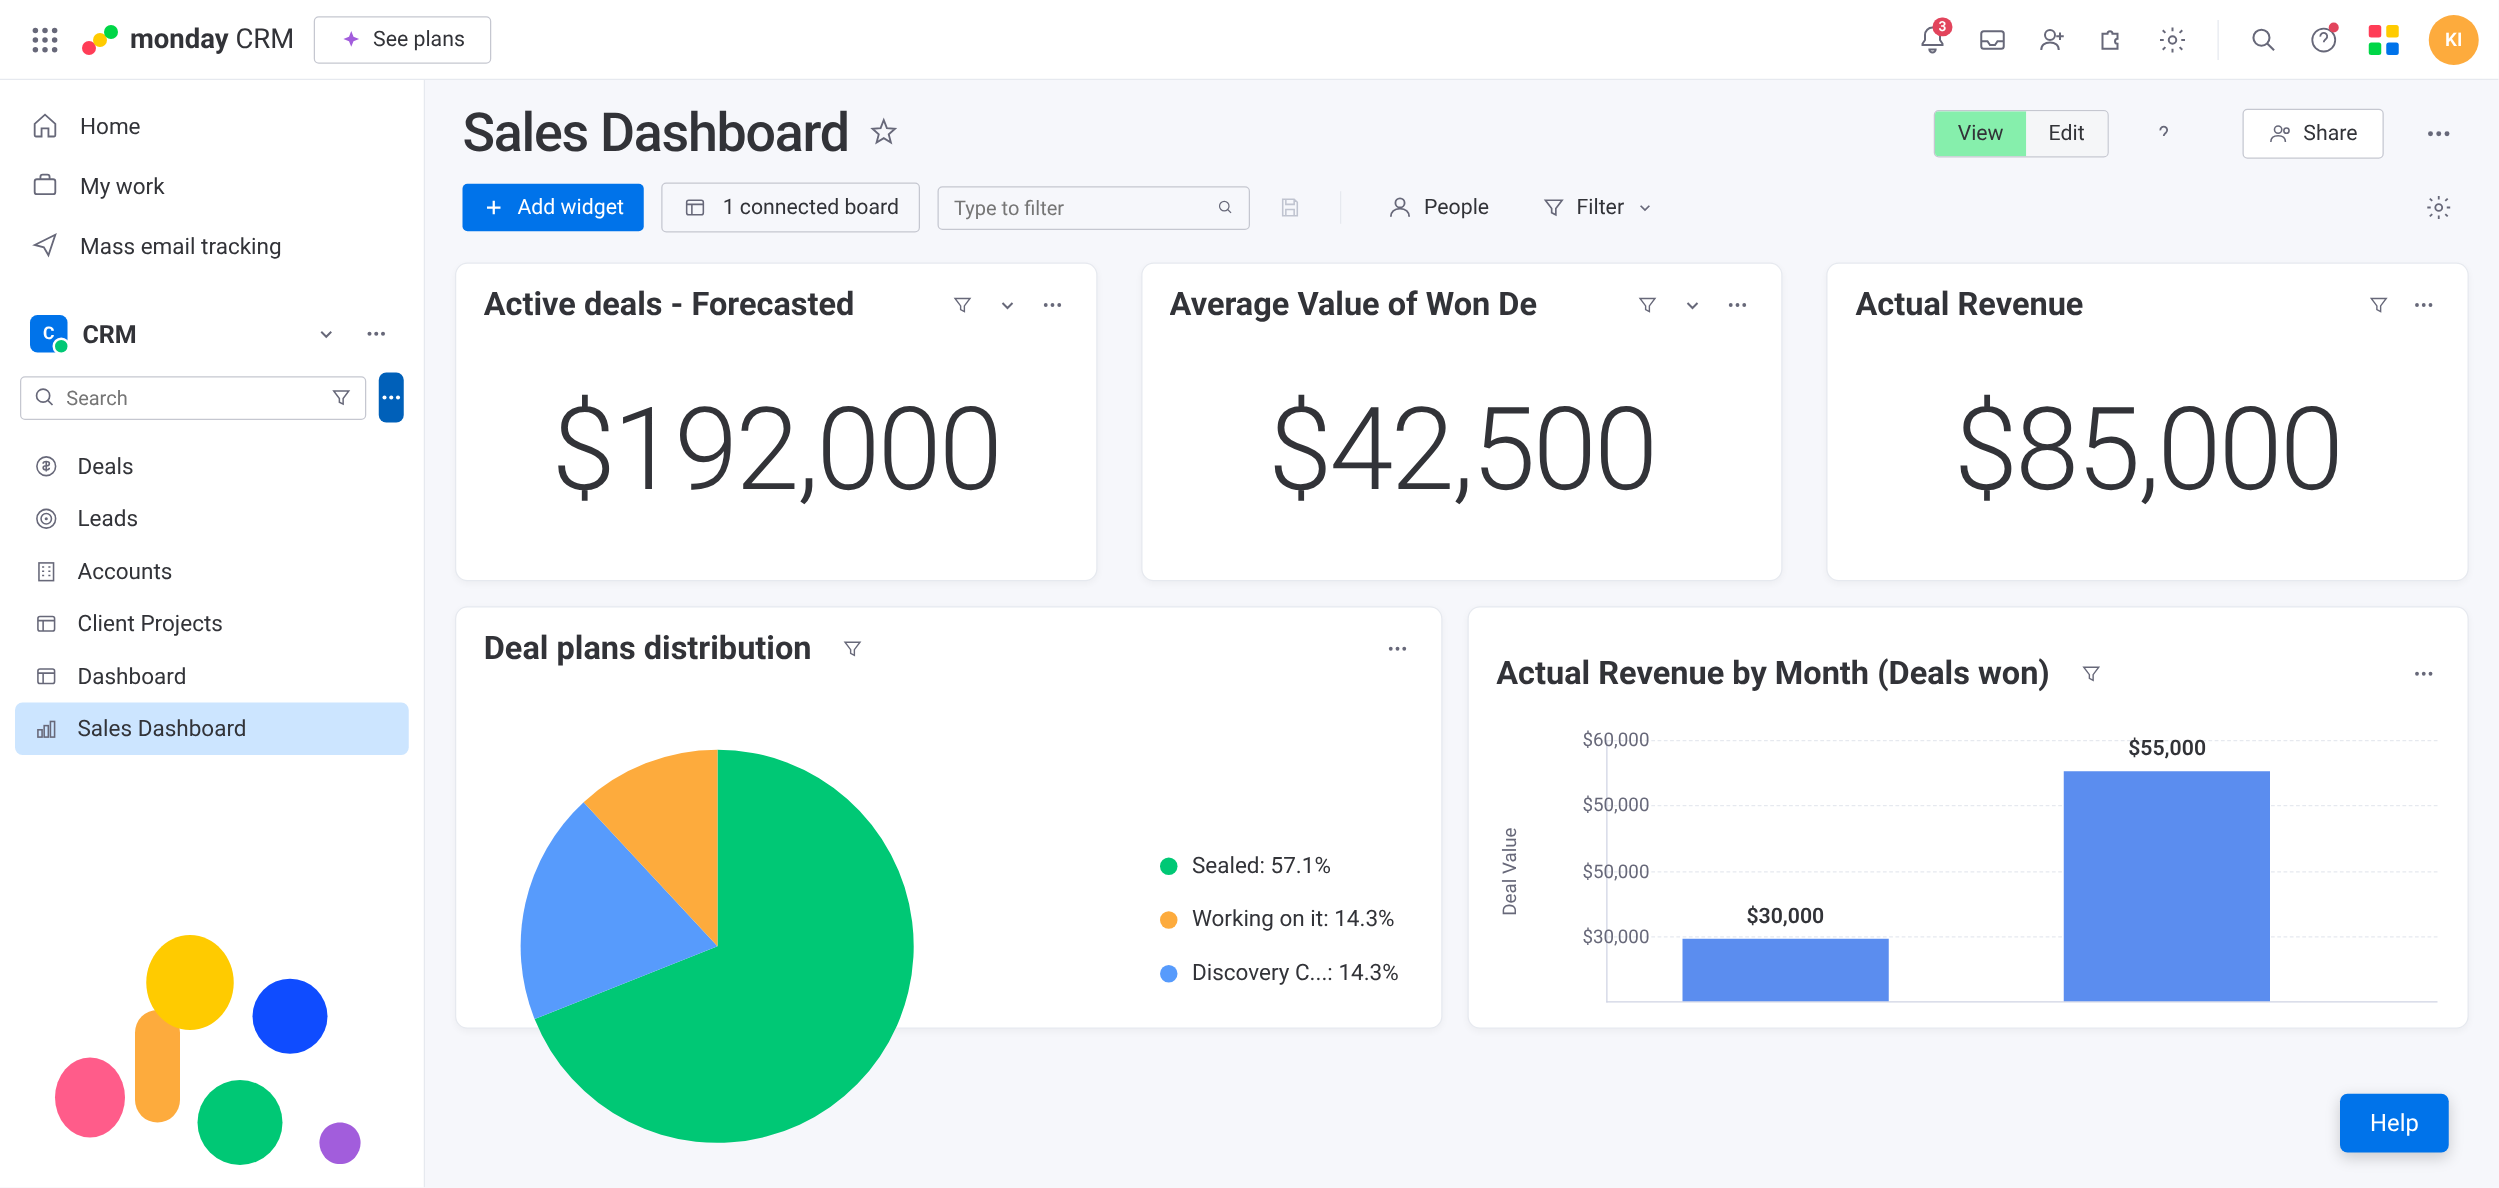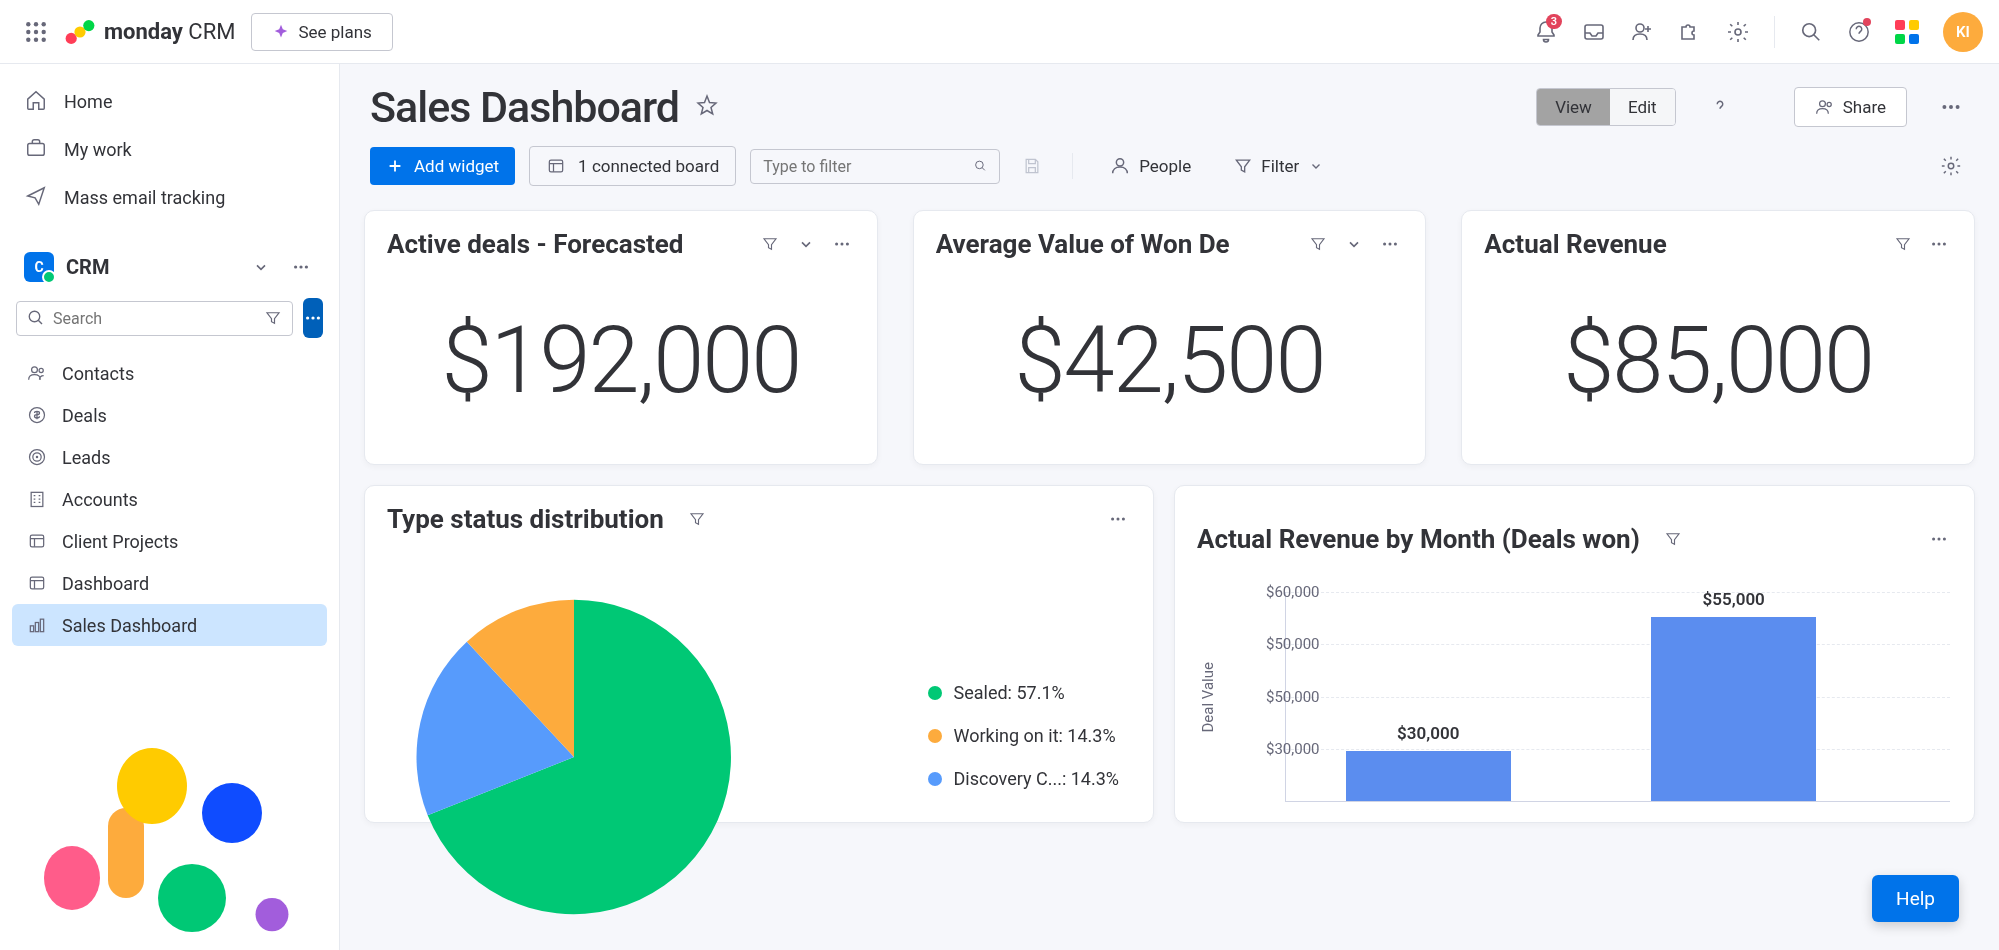--- a/index.html
+++ b/index.html
@@ -47,24 +47,24 @@
     .balloons-svg { width: 280px; }
     
     
     .content { flex: 1; display: flex; flex-direction: column; padding: 0; overflow: hidden; }
     .content-header { padding: 18px 30px 10px 30px; display: flex; flex-direction: column; gap: 14px; }
     .title-row { display: flex; align-items: center; gap: 16px; }
     .page-title { font-size: 43px; font-weight: 500; color: #323338; letter-spacing: -1px; }
     .star-btn { width: 28px; height: 28px; cursor: pointer; color: #676879; }
     .title-spacer { flex: 1; }
     .view-edit-toggle { display: flex; border: 1px solid #c5c7d0; border-radius: 4px; overflow: hidden; }
-    .toggle-btn { padding: 8px 18px; font-size: 17px; cursor: pointer; background: #a3a3a3; color: #323338; }
+    .toggle-btn { padding: 8px 18px; font-size: 17px; cursor: pointer; background: #86efac; color: #323338; }
     .toggle-btn.active-outline { background: #f5f6f8; }
     .question-btn { width: 36px; height: 36px; display: flex; align-items: center; justify-content: center; cursor: pointer; border-radius: 4px; color: #676879; margin-left: 10px; }
-    .share-btn { margin-left: 40px; padding: 9px 20px; border: 1px solid #c5c7d0; border-radius: 4px; background: #fff; font-size: 17px; cursor: pointer; display: flex; align-items: center; gap: 8px; color: #323338; }
+    .share-btn { margin-left: 29px; padding: 9px 20px; border: 1px solid #c5c7d0; border-radius: 4px; background: #fff; font-size: 17px; cursor: pointer; display: flex; align-items: center; gap: 8px; color: #323338; }
     .more-dots { width: 36px; height: 36px; display: flex; align-items: center; justify-content: center; cursor: pointer; color: #676879; margin-left: 10px; }
     
     .toolbar-row { display: flex; align-items: center; gap: 14px; }
     .add-widget-btn { display: flex; align-items: center; gap: 10px; padding: 9px 16px; background: #0073ea; color: #fff; border-radius: 4px; font-size: 17px; cursor: pointer; }
     .connected-board { display: flex; align-items: center; gap: 12px; padding: 9px 16px; border: 1px solid #c5c7d0; border-radius: 4px; font-size: 17px; cursor: pointer; color: #323338; }
     .filter-input-wrap { display: flex; align-items: center; border: 1px solid #c5c7d0; border-radius: 4px; padding: 7px 12px; gap: 8px; width: 250px; }
     .filter-input-wrap input { border: none; outline: none; font-size: 16px; flex: 1; color: #be185d; background: transparent; }
     .tb-icon { width: 36px; height: 36px; display: flex; align-items: center; justify-content: center; color: #a0a5b4; cursor: not-allowed; }
     .people-btn, .filter-btn { display: flex; align-items: center; gap: 8px; padding: 9px 14px; border-radius: 4px; font-size: 17px; cursor: pointer; color: #323338; }
     .filter-chevron { margin-left: 2px; color: #676879; }
@@ -263,30 +263,20 @@
             <circle cx="4" cy="10" r="1.8" fill="#fff"></circle>
             <circle cx="10" cy="10" r="1.8" fill="#fff"></circle>
             <circle cx="16" cy="10" r="1.8" fill="#fff"></circle>
           </svg>
       </div>
     </div>
 
     <div class="list-item">
       <span class="icon">
           <svg width="20" height="20" viewBox="0 0 24 24">
-            <circle cx="9" cy="8" r="3.5" fill="none" stroke="#676879" stroke-width="1.5"></circle>
-            <circle cx="17" cy="9" r="2.5" fill="none" stroke="#676879" stroke-width="1.5"></circle>
-            <path d="M2 20c0-4 3-6 7-6s7 2 7 6M15 20c0-3 2-5 5-5" fill="none" stroke="#676879" stroke-width="1.5"></path>
-          </svg>
-        </span>
-      <span>Contacts</span>
-    </div>
-    <div class="list-item">
-      <span class="icon">
-          <svg width="20" height="20" viewBox="0 0 24 24">
             <circle cx="12" cy="12" r="9" fill="none" stroke="#676879" stroke-width="1.5"></circle>
             <path d="M12 7v10M9 9.5c0-1.5 1-2 3-2s3 .5 3 2-1 2-3 2-3 .5-3 2 1 2 3 2 3-.5 3-2" fill="none" stroke="#676879" stroke-width="1.5"></path>
           </svg>
         </span>
       <span>Deals</span>
     </div>
     <div class="list-item">
       <span class="icon">
           <svg width="20" height="20" viewBox="0 0 24 24">
             <circle cx="12" cy="12" r="9" fill="none" stroke="#676879" stroke-width="1.5"></circle>
@@ -509,21 +499,21 @@
           </div>
           <div class="kpi-body">
             <span class="kpi-value">$85,000</span>
           </div>
         </div>
       </div>
 
       <div class="row-charts">
         <div class="chart-card pie">
           <div class="card-header">
-            <span class="card-title">Type status distribution</span>
+            <span class="card-title">Deal plans distribution</span>
             <span class="card-filter-ic" style="margin-left:10px">
                 <svg width="18" height="18" viewBox="0 0 24 24">
                   <path d="M4 5h16l-6 8v6l-4-2v-4z" fill="none" stroke="#676879" stroke-width="1.5"></path>
                 </svg>
               </span>
             <div class="card-header-spacer"></div>
             <span class="card-dots">
                 <svg width="18" height="18" viewBox="0 0 20 20">
                   <circle cx="4" cy="10" r="1.7" fill="#676879"></circle>
                   <circle cx="10" cy="10" r="1.7" fill="#676879"></circle>

